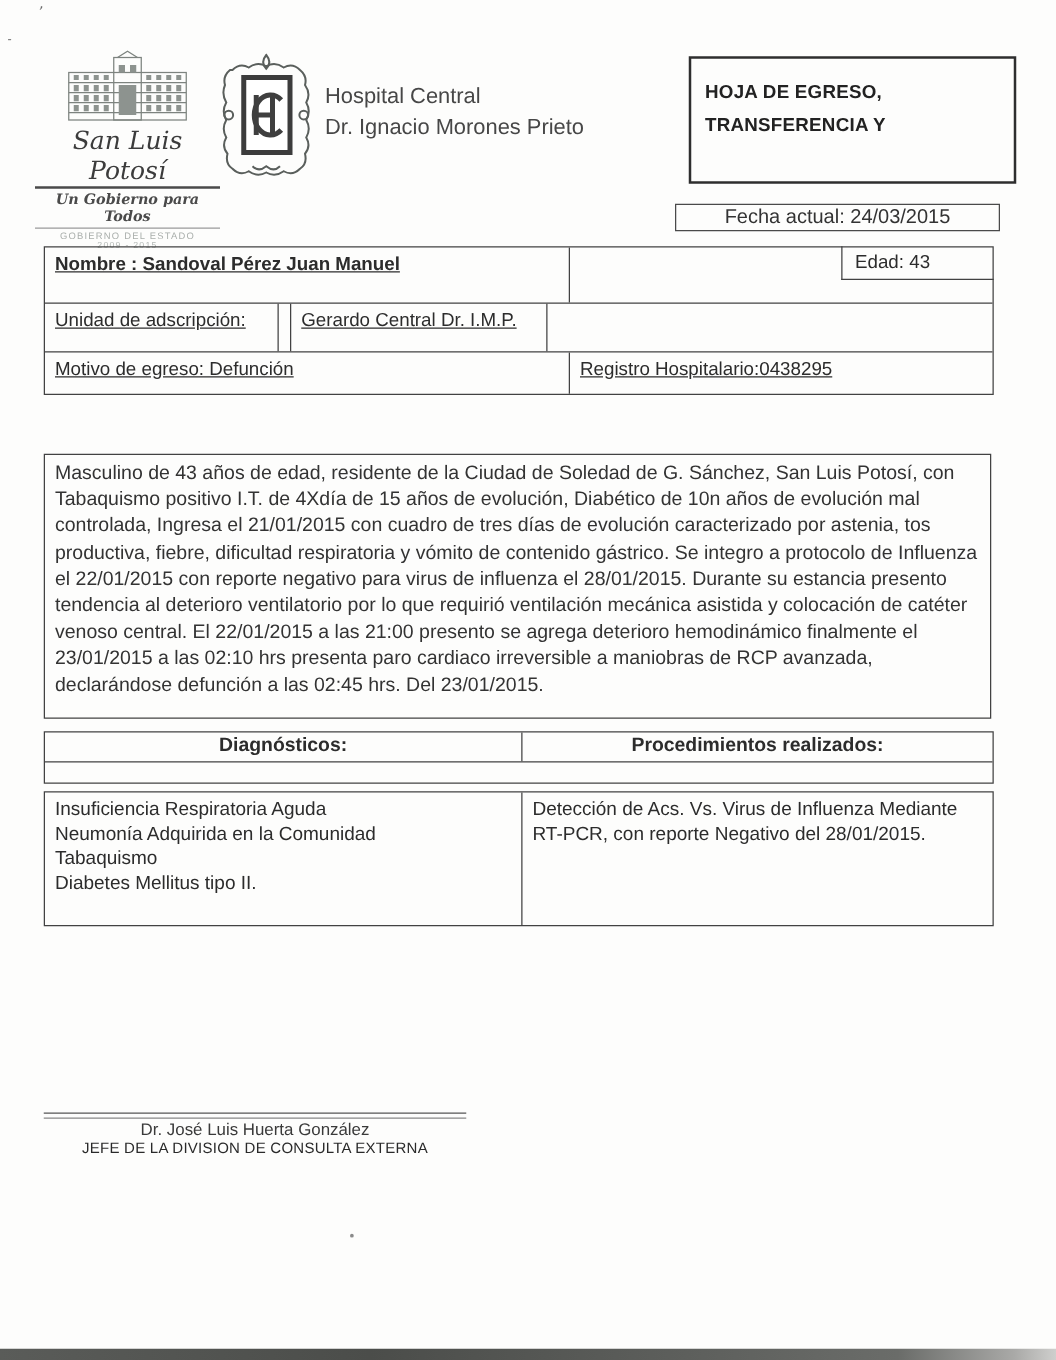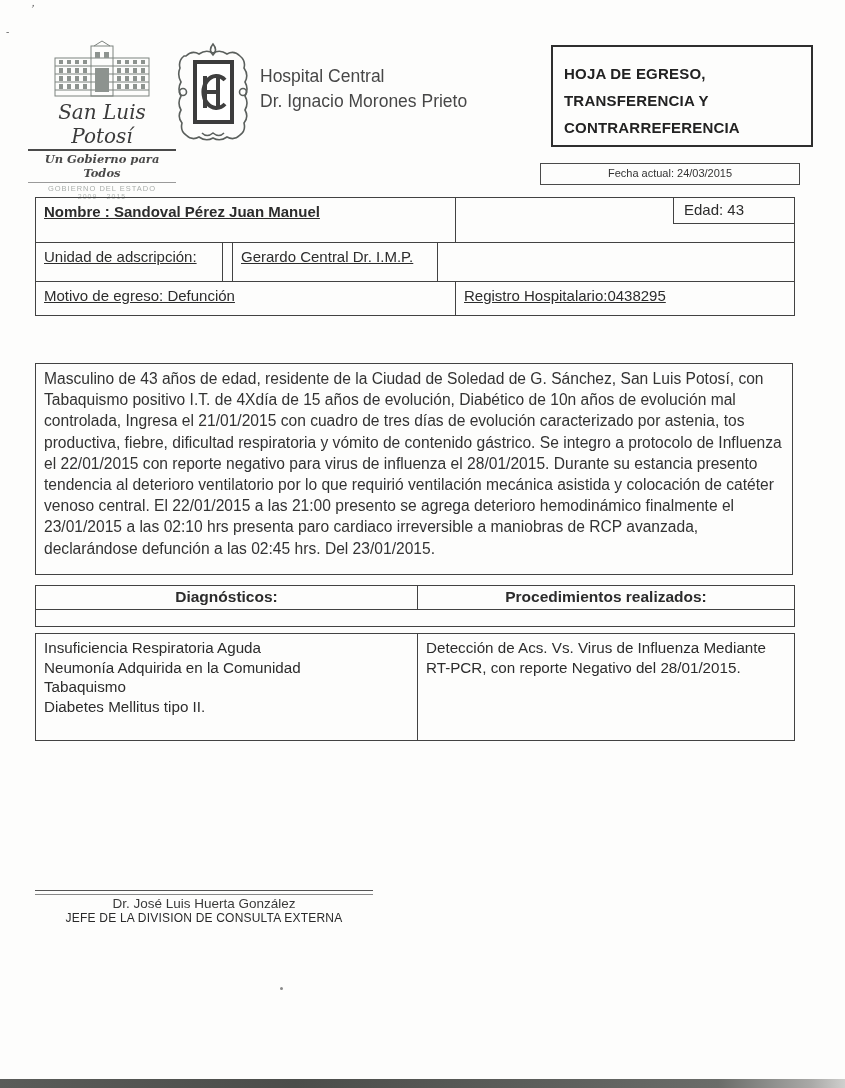--- a/index.html
+++ b/index.html
@@ -23,21 +23,21 @@
   .state-logo .years{font-size:7px; color:#b3b8b5; letter-spacing:1px;}
   .emblem{position:absolute; left:172px; top:42px;}
   .hospital-name{position:absolute; left:260px; top:64px; font-size:17.5px; color:#474747; line-height:25px;}
   .title-box{
     position:absolute; left:540px; top:45px; width:236px; height:72px;
     border:2px solid #2e2e2e; padding:13px 11px;
     font-weight:bold; font-size:15px; line-height:27px; letter-spacing:0.2px; color:#222;margin-left:11px;
   }
   .date-box{
     position:absolute; left:540px; top:163px; width:258px; height:20px;
-    border:1.6px solid #4a4a4a; text-align:center; font-size:11px; line-height:19px; color:#333;
+    border:1.6px solid #4a4a4a; text-align:center; font-size:16px; line-height:19px; color:#333;
   }
   
   .ptable{position:absolute; left:35px; top:197px; width:758px; border:1.8px solid #424242;}
   .prow{display:flex; position:relative;text-decoration:underline;}
   .prow + .prow{border-top:1.8px solid #424242;}
   .pcell{padding:4px 8px; font-size:15px; line-height:19px; box-sizing:border-box;}
   .r1{height:44px;}
   .r2{height:34px;}
   .r3{height:38px;}
   .r4{height:33px;}
@@ -167,21 +167,20 @@
   </div>
 
   <div class="hospital-name">
     <div>Hospital Central</div>
     <div>Dr. Ignacio Morones Prieto</div>
   </div>
 
   <div class="title-box">
     <div>HOJA DE EGRESO,</div>
     <div>TRANSFERENCIA Y</div>
-    <div>CONTRARREFERENCIA</div>
   </div>
 
   <div class="date-box">Fecha actual: 24/03/2015</div>
 
   <div class="ptable">
     <div class="prow r1">
       <div class="pcell cA bold">Nombre : Sandoval Pérez Juan Manuel</div>
       <div class="edad-box">Edad: 43</div>
     </div>
     <div class="prow r3">

